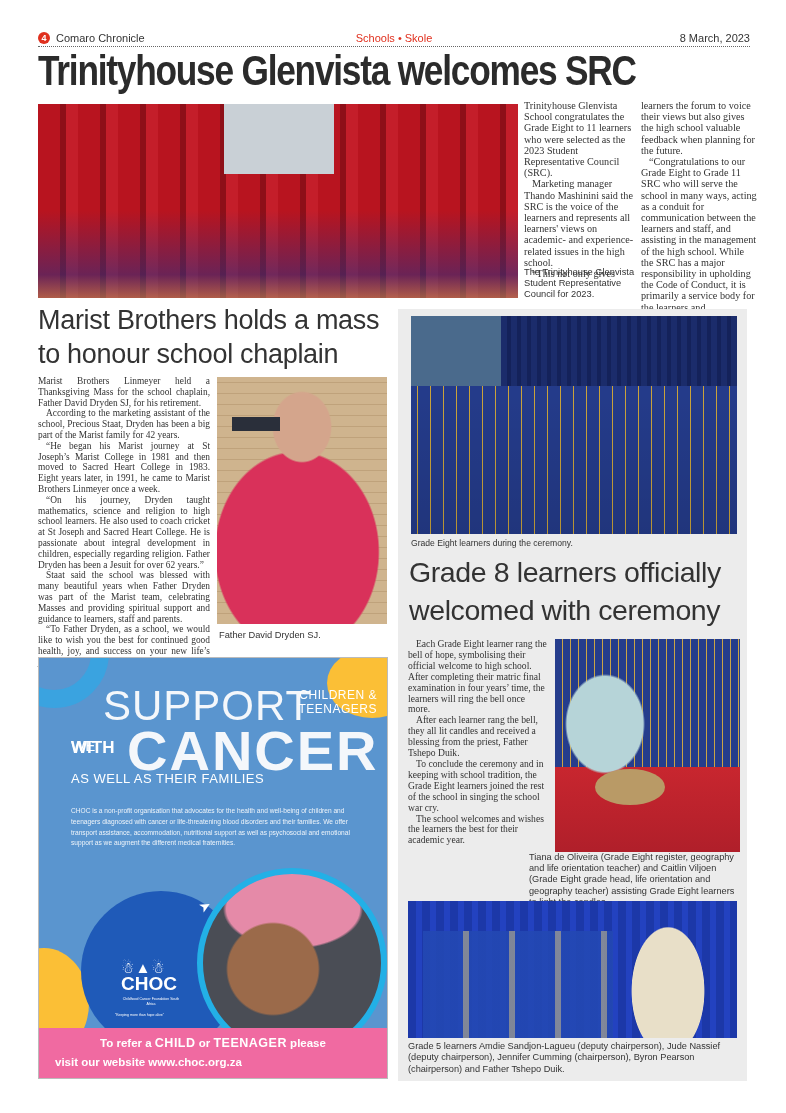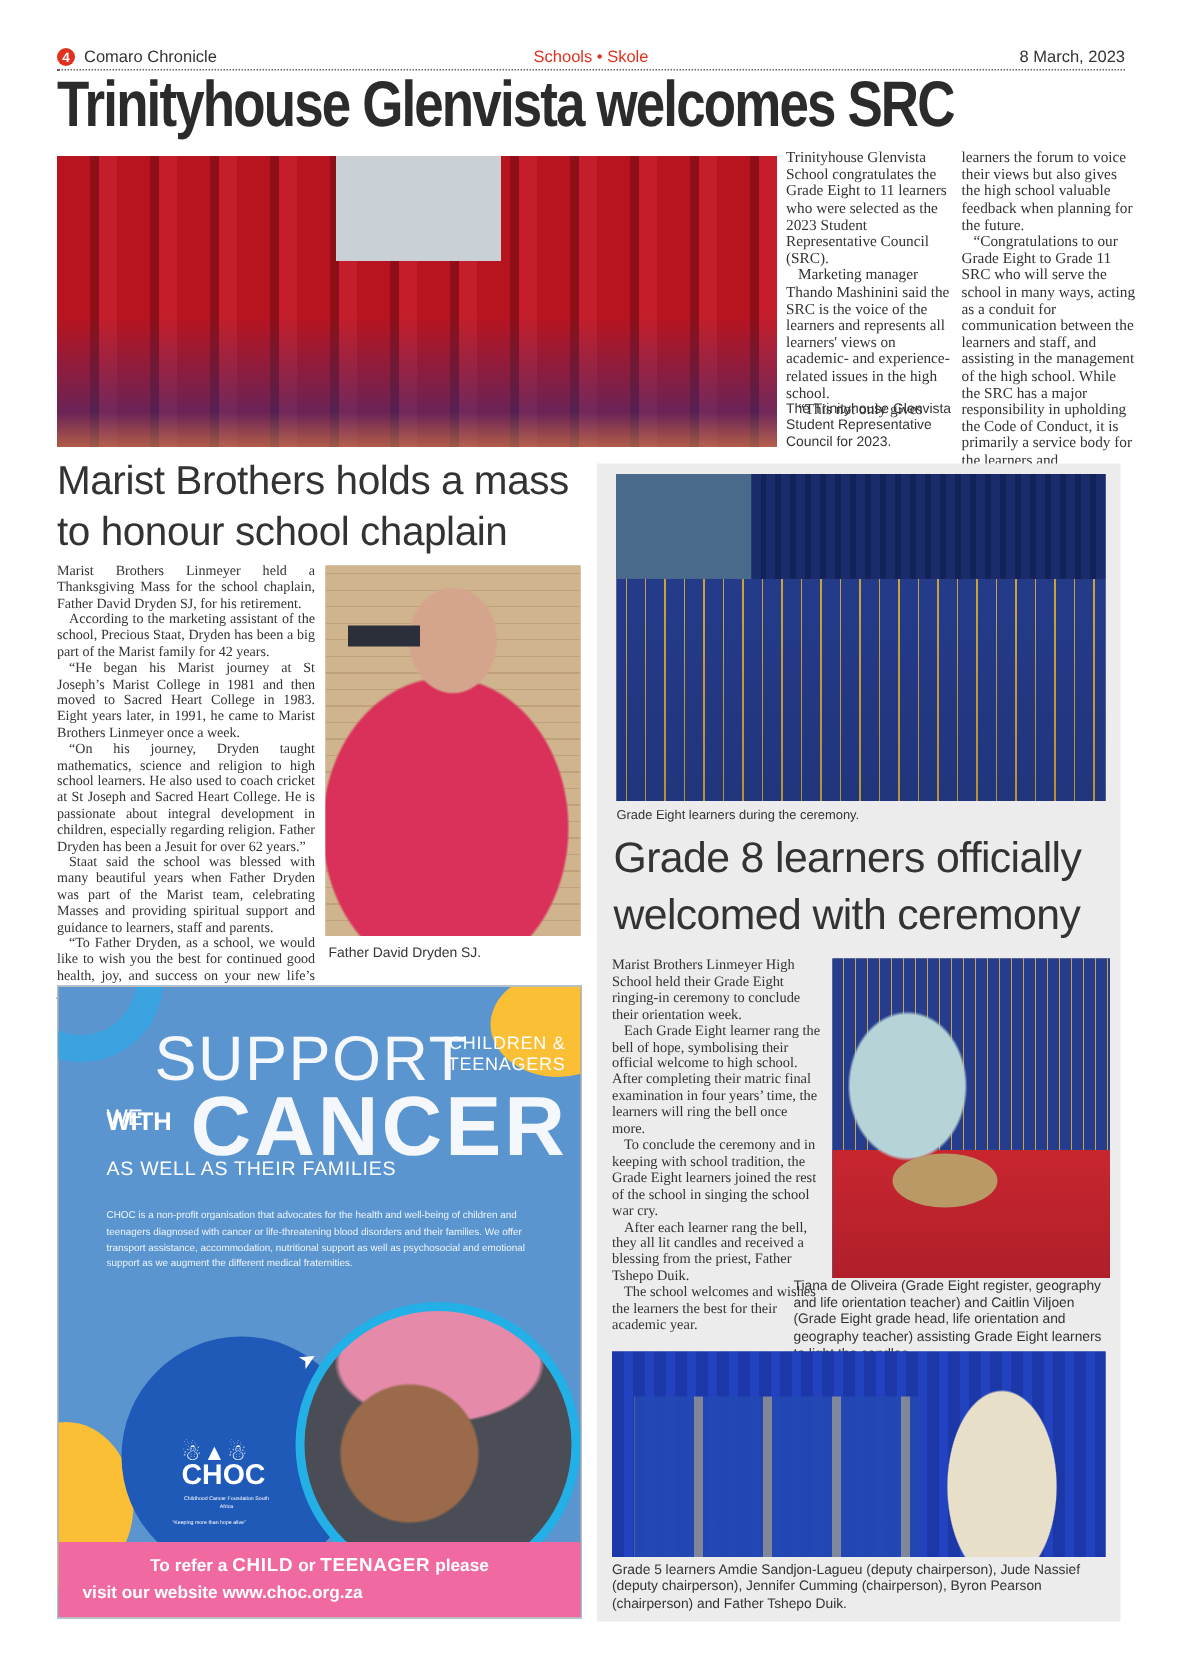--- a/index.html
+++ b/index.html
@@ -134,24 +134,23 @@
 <div class="dryden-caption">Father David Dryden SJ.</div>
 
 <div class="grey-box"></div>
 <div class="photo ceremony-photo">
   <div class="wall"></div>
   <div class="curtain"></div>
 </div>
 <div class="ceremony-caption">Grade Eight learners during the ceremony.</div>
 <h2 class="headline3">Grade 8 learners officially welcomed with ceremony</h2>
 <div class="grade8-body">
-  <p>Marist Brothers Linmeyer High School held their Grade Eight ringing-in ceremony to conclude their orientation week.</p>
   <p class="indent">Each Grade Eight learner rang the bell of hope, symbolising their official welcome to high school. After completing their matric final examination in four years’ time, the learners will ring the bell once more.</p>
+  <p class="indent">After each learner rang the bell, they all lit candles and received a blessing from the priest, Father Tshepo Duik.</p>
   <p class="indent">To conclude the ceremony and in keeping with school tradition, the Grade Eight learners joined the rest of the school in singing the school war cry.</p>
-  <p class="indent">After each learner rang the bell, they all lit candles and received a blessing from the priest, Father Tshepo Duik.</p>
   <p class="indent">The school welcomes and wishes the learners the best for their academic year.</p>
 </div>
 <div class="photo candles-photo">
   <div class="basket"></div>
 </div>
 <div class="candles-caption">Tiana de Oliveira (Grade Eight register, geography and life orientation teacher) and Caitlin Viljoen (Grade Eight grade head, life orientation and geography teacher) assisting Grade Eight learners to light the candles.</div>
 <div class="photo blessing-photo">
   <div class="kids"></div>
 </div>
 <div class="blessing-caption">Grade 5 learners Amdie Sandjon-Lagueu (deputy chairperson), Jude Nassief (deputy chairperson), Jennifer Cumming (chairperson), Byron Pearson (chairperson) and Father Tshepo Duik.</div>

